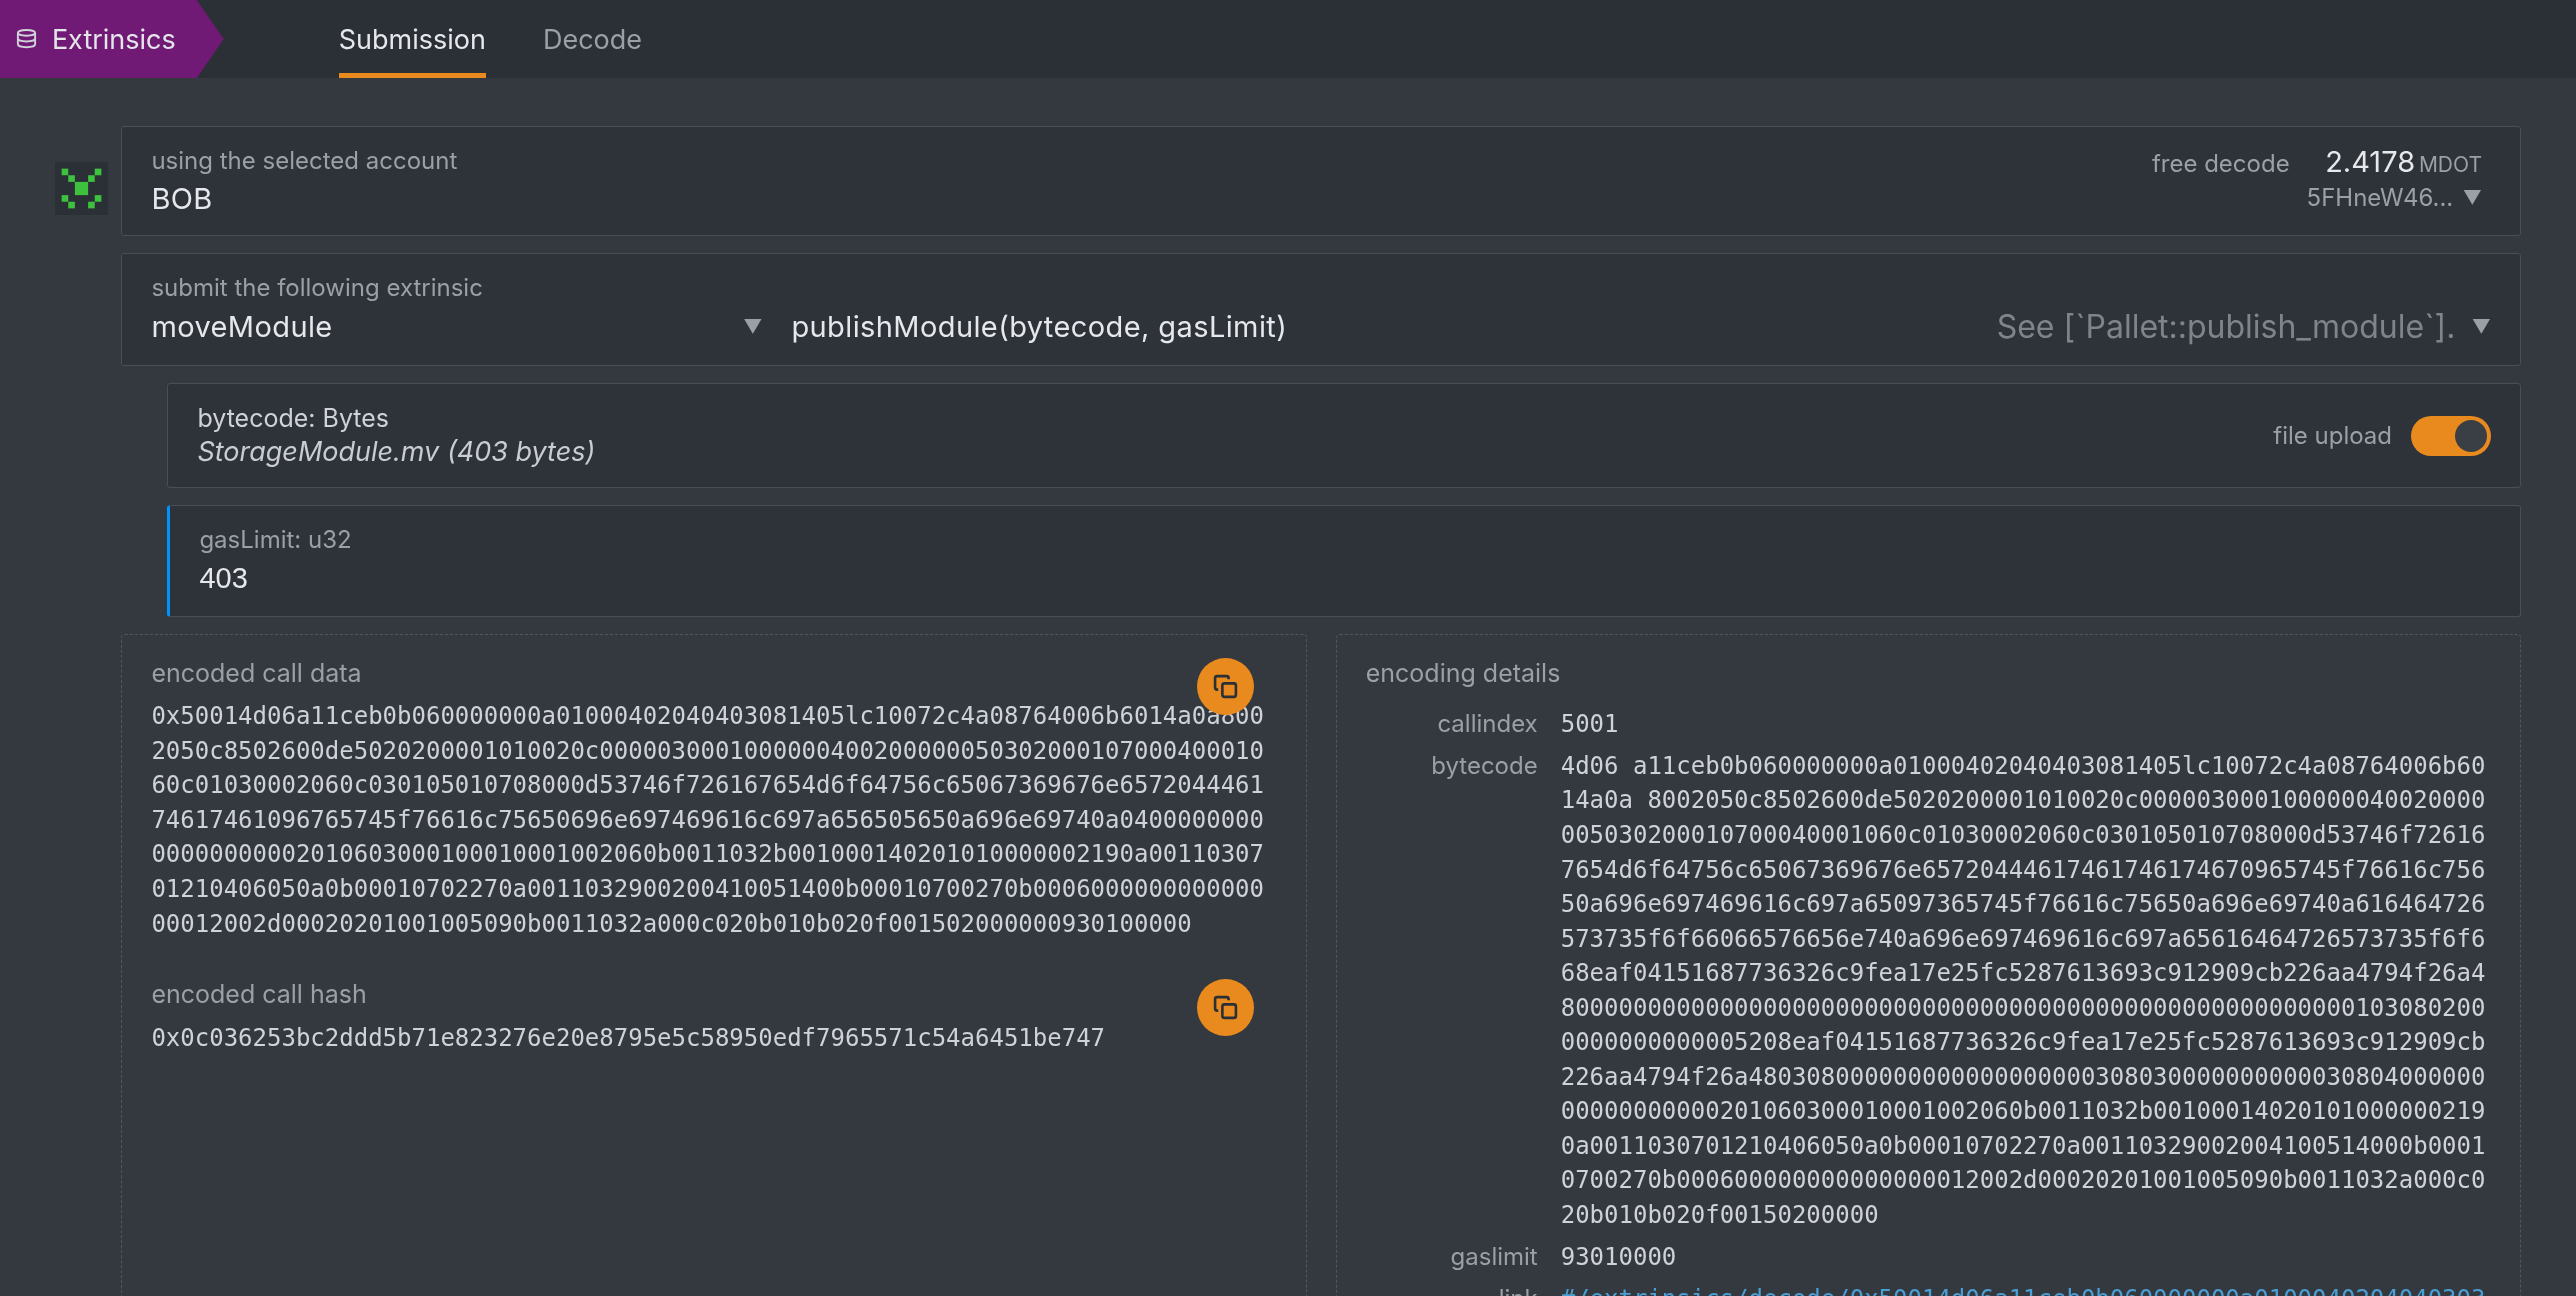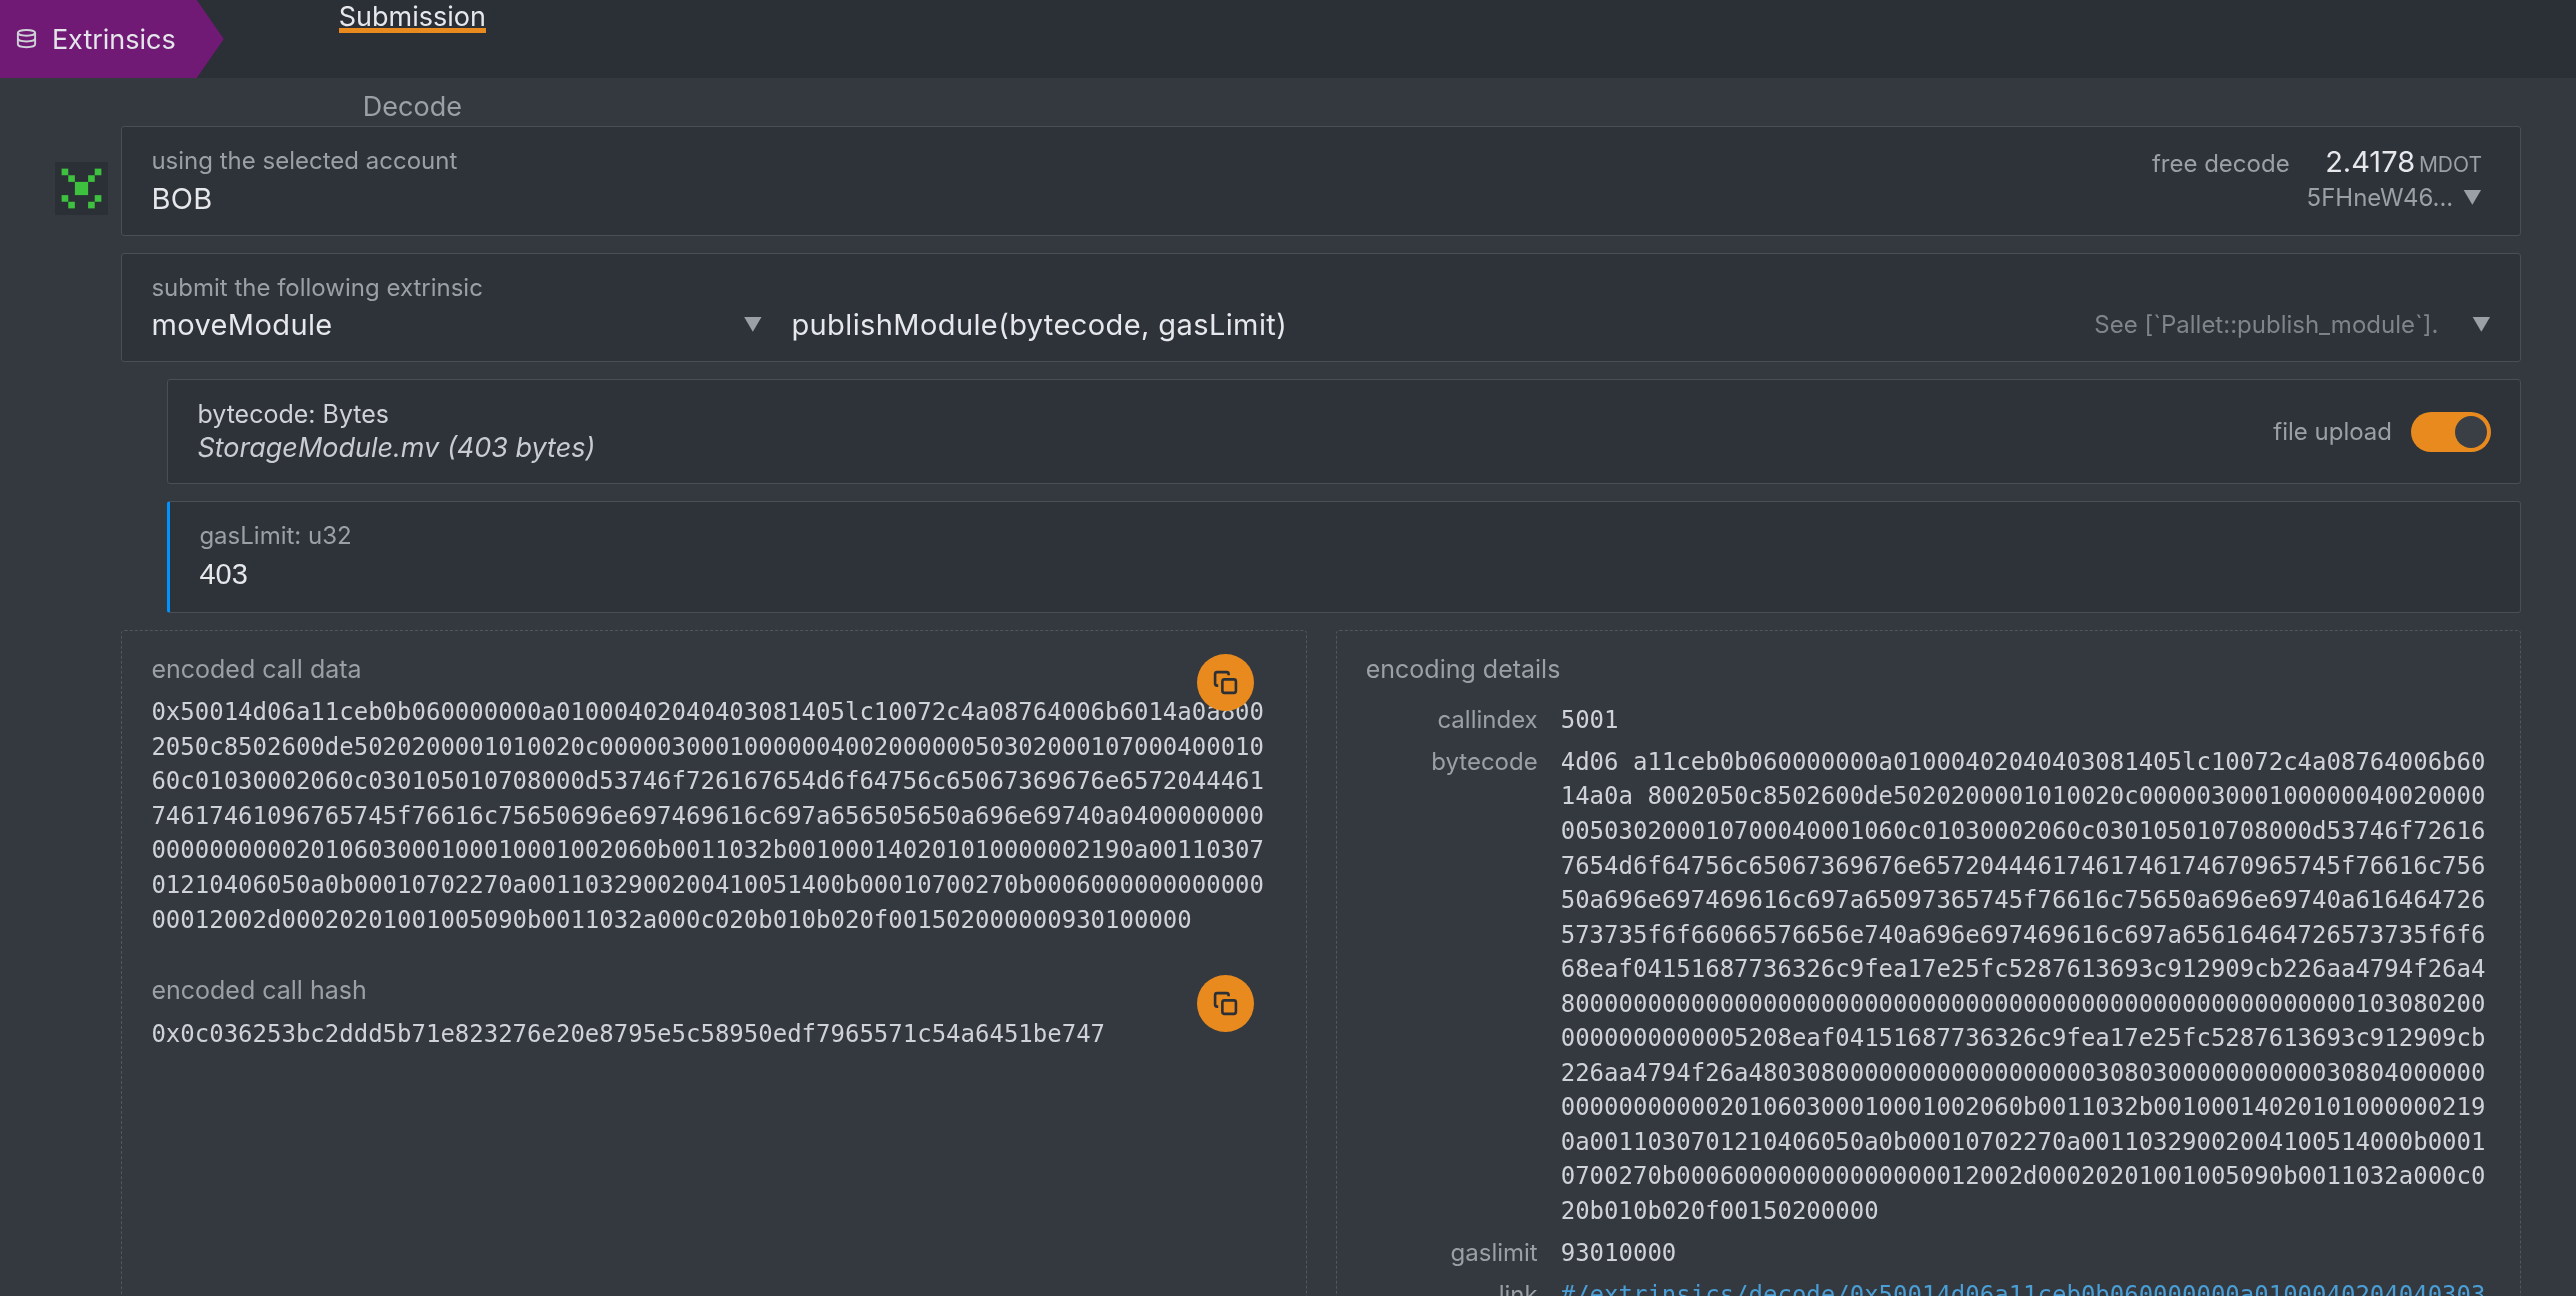--- a/index.html
+++ b/index.html
@@ -32,21 +32,20 @@
 }
 .breadcrumb-chip .db-icon {
   width: 27px; height: 27px; display:inline-flex;align-items:center;justify-content:center;
 }
 .tabs {
   display: flex;
   gap: 57px;
   margin-left: 115px;
   height: 100%;
   align-items: center;
-  flex-direction: column;
 }
 .tab {
   color: #9aa0a6;
   font-size: 27px;
   height: 100%;
   display: flex;
   align-items: center;
   position: relative;
   cursor: pointer;
 }
@@ -114,21 +113,21 @@
   display: flex;
   gap: 0;
 }
 .pallet-select {
   width: 611px;
   display: flex;
   align-items: center;
   justify-content: space-between;
 }
 .method-select { flex: 1; margin-left: 29px; display:flex;align-items:center;justify-content:space-between;}
-.help-text { color:#7f848b; font-size: 24px; margin-right: 20px;}
+.help-text { color:#7f848b; font-size: 32px; margin-right: 3px;}
 .file-upload-row {
   display: flex;
   align-items: center;
   justify-content: space-between;
 }
 .file-info { color:#c9ccd1; font-size: 27px; font-style: italic; }
 .file-label { color:#cfd2d7; font-size: 25px; font-style: normal; margin-bottom:1.9px;}
 .toggle-wrap { display:flex;align-items:center;gap:19px;}
 .toggle {
   width: 80px; height: 40px; border-radius: 20px;

